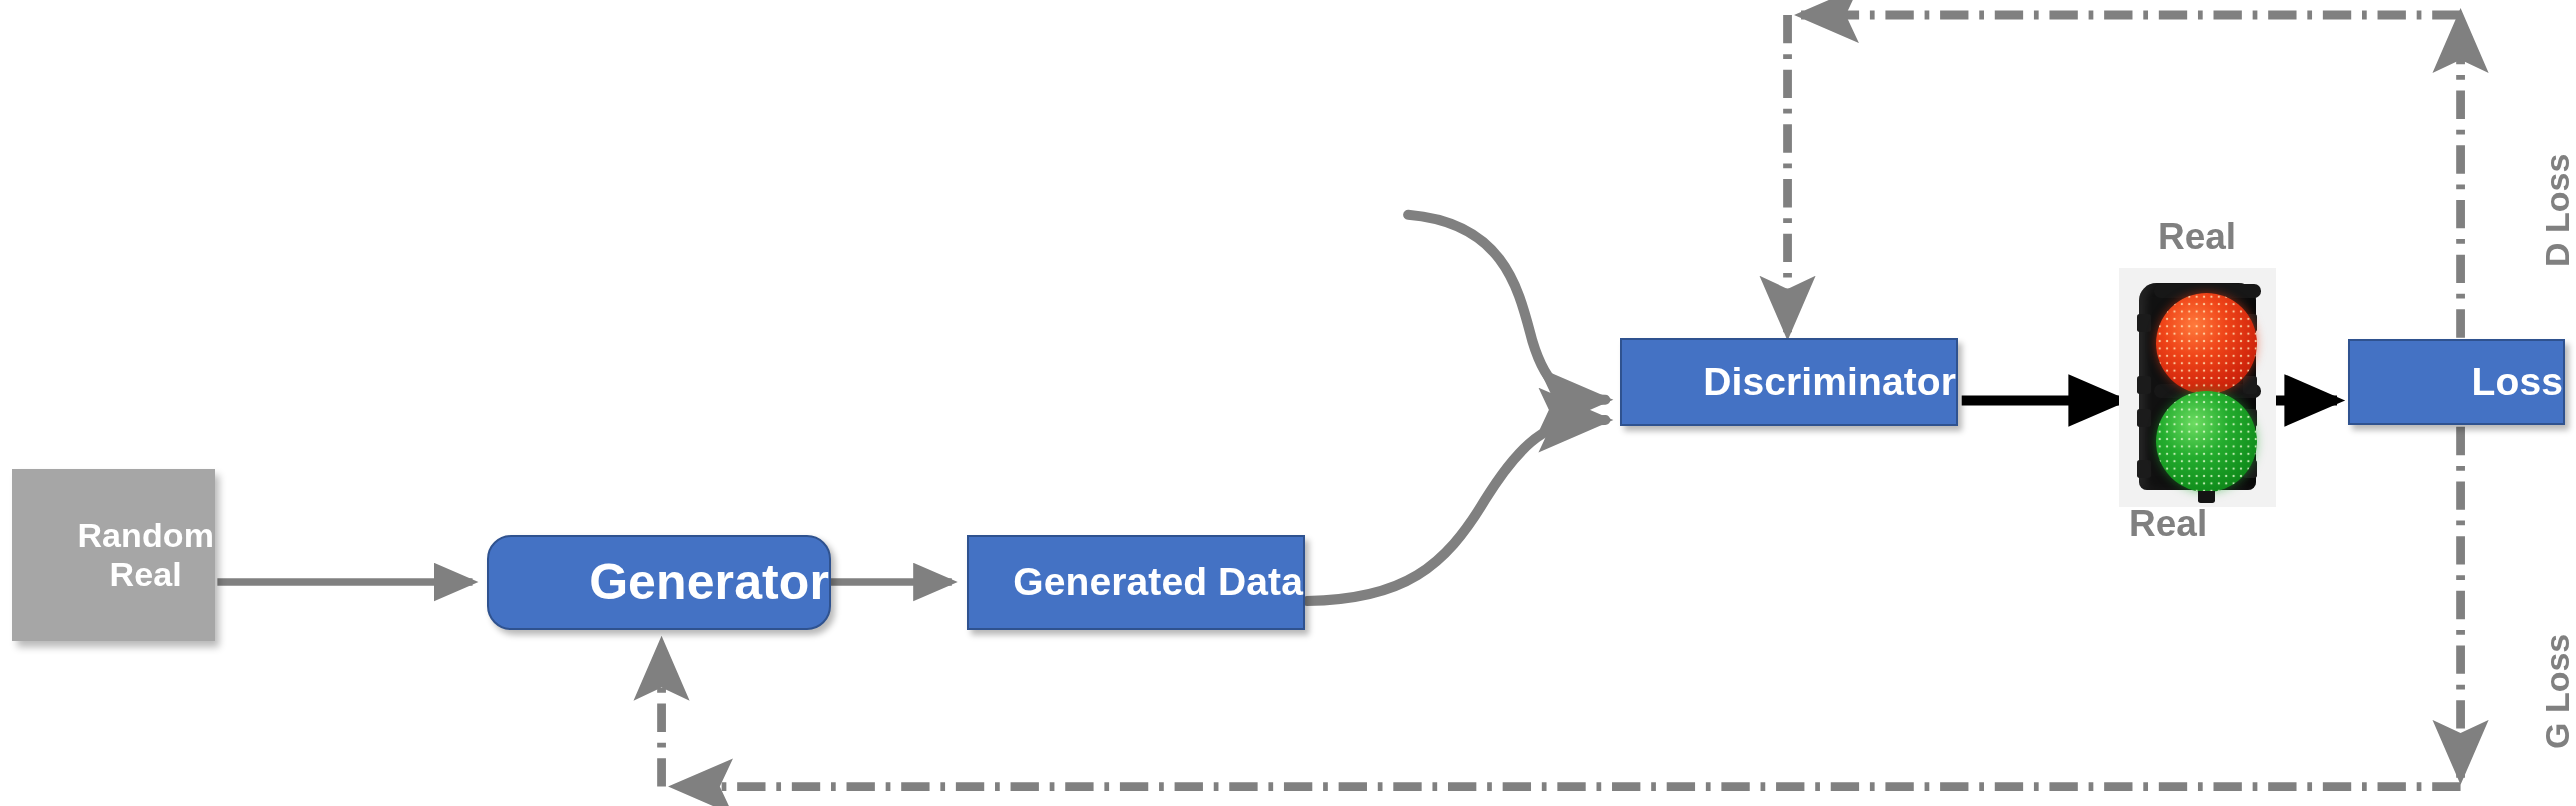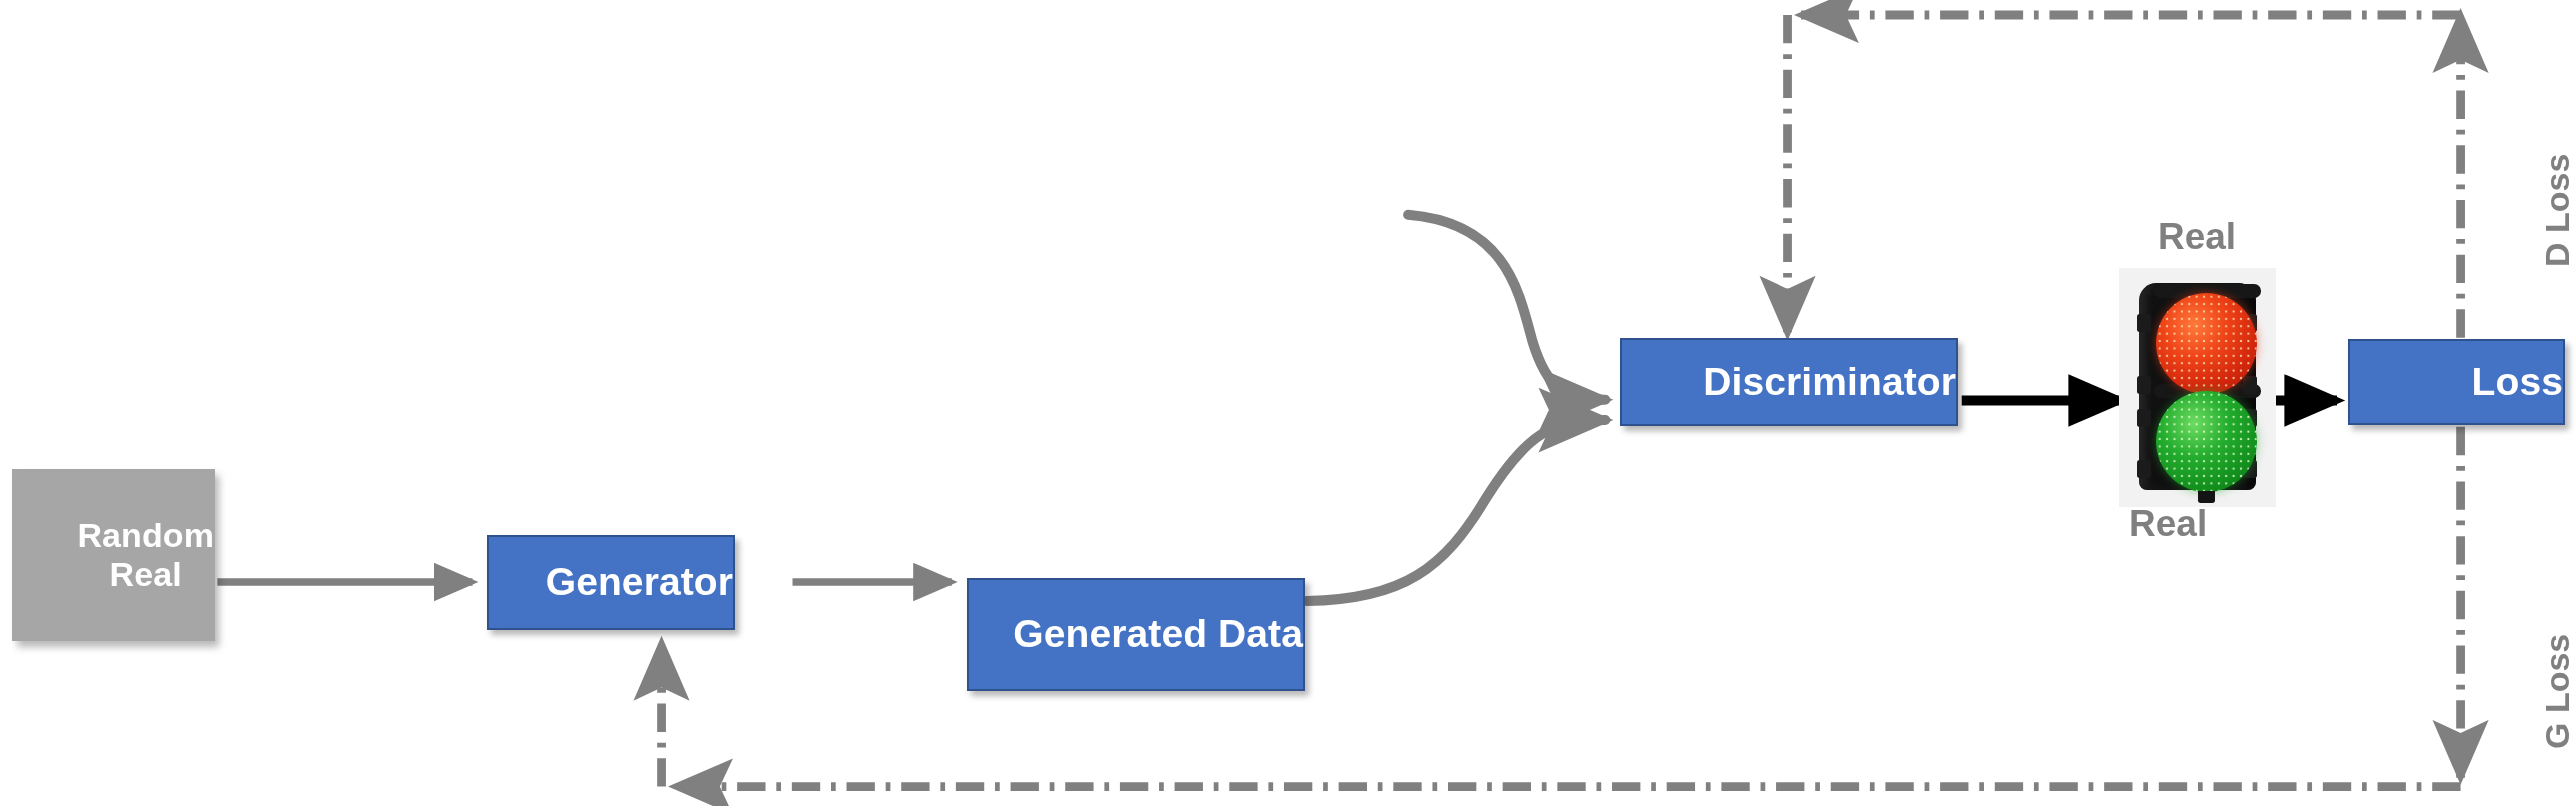--- a/index.html
+++ b/index.html
@@ -43,22 +43,22 @@
     border: 2px solid #2F528F;
     box-shadow: 4px 4.7px 6px rgba(0,0,0,0.28);
   }
   .node-gray {
     background: #A6A6A6;
     border: 0.7px solid #A6A6A6;
     box-shadow: 5.4px 6px 7.4px rgba(0,0,0,0.28);
   }
 
   #node-random-noise { left: 12px;   top: 469px; width: 203px; height: 172px; font-size: 34px; }
-  #node-generator    { left: 487px;  top: 535px; width: 248px; height: 95px; font-size: 39px; }
-  #node-gendata      { left: 967px; top: 535px; width: 338px; height: 113px; font-size: 39px; margin-top: 43px; }
+  #node-generator    { left: 487px;  top: 535px; width: 344px; height: 95px; font-size: 50px; border-radius: 24px; }
+  #node-gendata      { left: 967px; top: 535px; width: 338px; height: 95px; font-size: 39px; }
   #node-discriminator{ left: 1620px; top: 338px; width: 338px; height: 88px; font-size: 39px; }
   #node-loss         { left: 2348px; top: 339px; width: 217px; height: 86px; font-size: 39px; }
 
   
   #node-realdata {
     position: absolute;
     left: 1013px;
     top: 116px;
     width: 398px;
     height: 206px;

